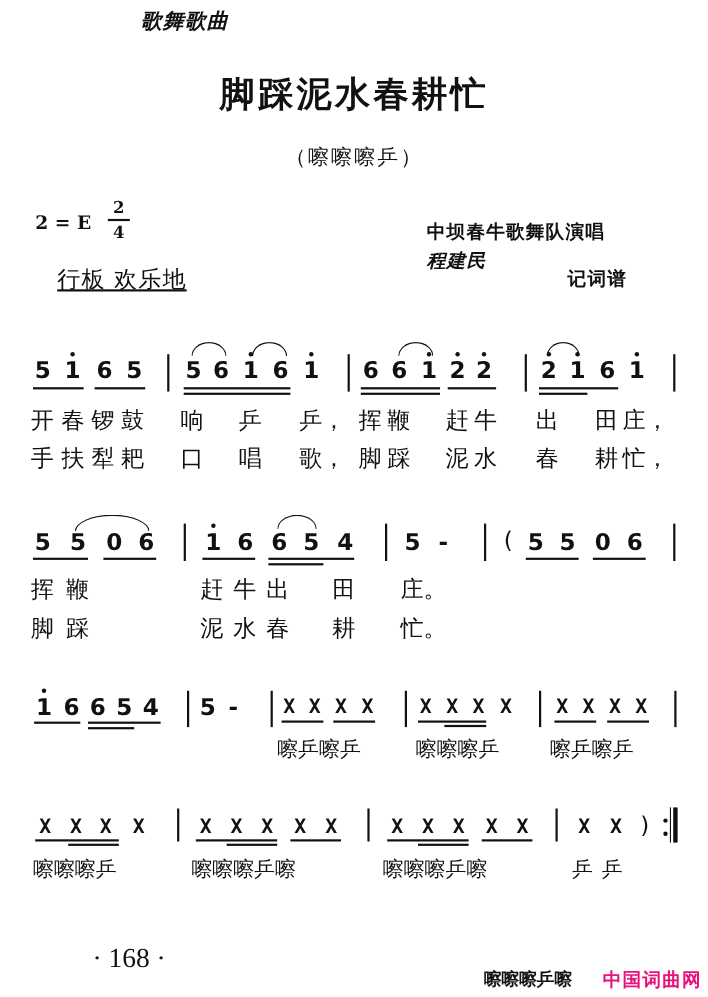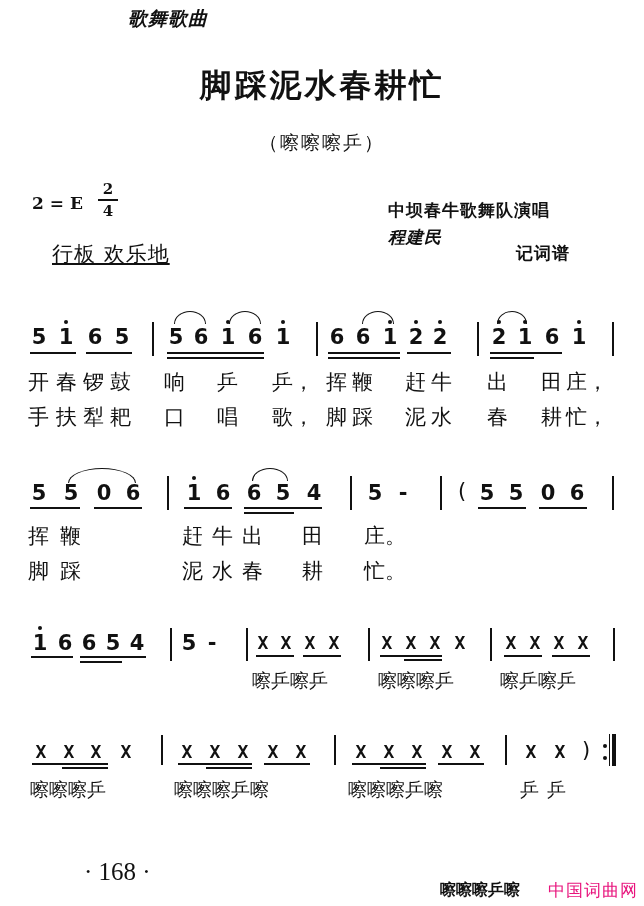--- a/index.html
+++ b/index.html
@@ -18,21 +18,21 @@
   .dot { width: 4px; height: 4px; border-radius: 50%; background: #111; }
   .uline { height: 0; border-top: 2px solid #111; }
   .bar { width: 0; border-left: 2px solid #111; }
   .slur { border: 1.5px solid #111; border-bottom: none; border-left-color: #111; border-radius: 50% 50% 0 0 / 100% 100% 0 0; height: 12px; }
   .lyric { font-size: 21px; letter-spacing: 0; }
   .xnote { font-family: "DejaVu Sans Mono", monospace; font-weight: bold; font-size: 18px; width: 14px; text-align: center; }
   .xlyric { font-size: 19px; }
   .paren { font-size: 21px; }
   .pagenum { font-family: "Liberation Serif", serif; font-size: 25px; left: 84px; top: 858px; }
   .source { font-size: 16px; font-weight: bold; left: 440px; top: 880px; }
-  .site { font-size: 17px; font-weight: normal; left: 548px; top: 879px; letter-spacing: 1px; }
+  .site { font-size: 17px; font-weight: bold; left: 548px; top: 879px; letter-spacing: 1px; }
   .final-bar-thin { width: 0; border-left: 1.5px solid #111; }
   .final-bar-thick { width: 4px; background: #111; }
 </style>
 </head>
 <body>
 
 <div class="abs section">歌舞歌曲</div>
 <div class="abs title">脚踩泥水春耕忙</div>
 <div class="abs subtitle">（嚓嚓嚓乒）</div>
 

